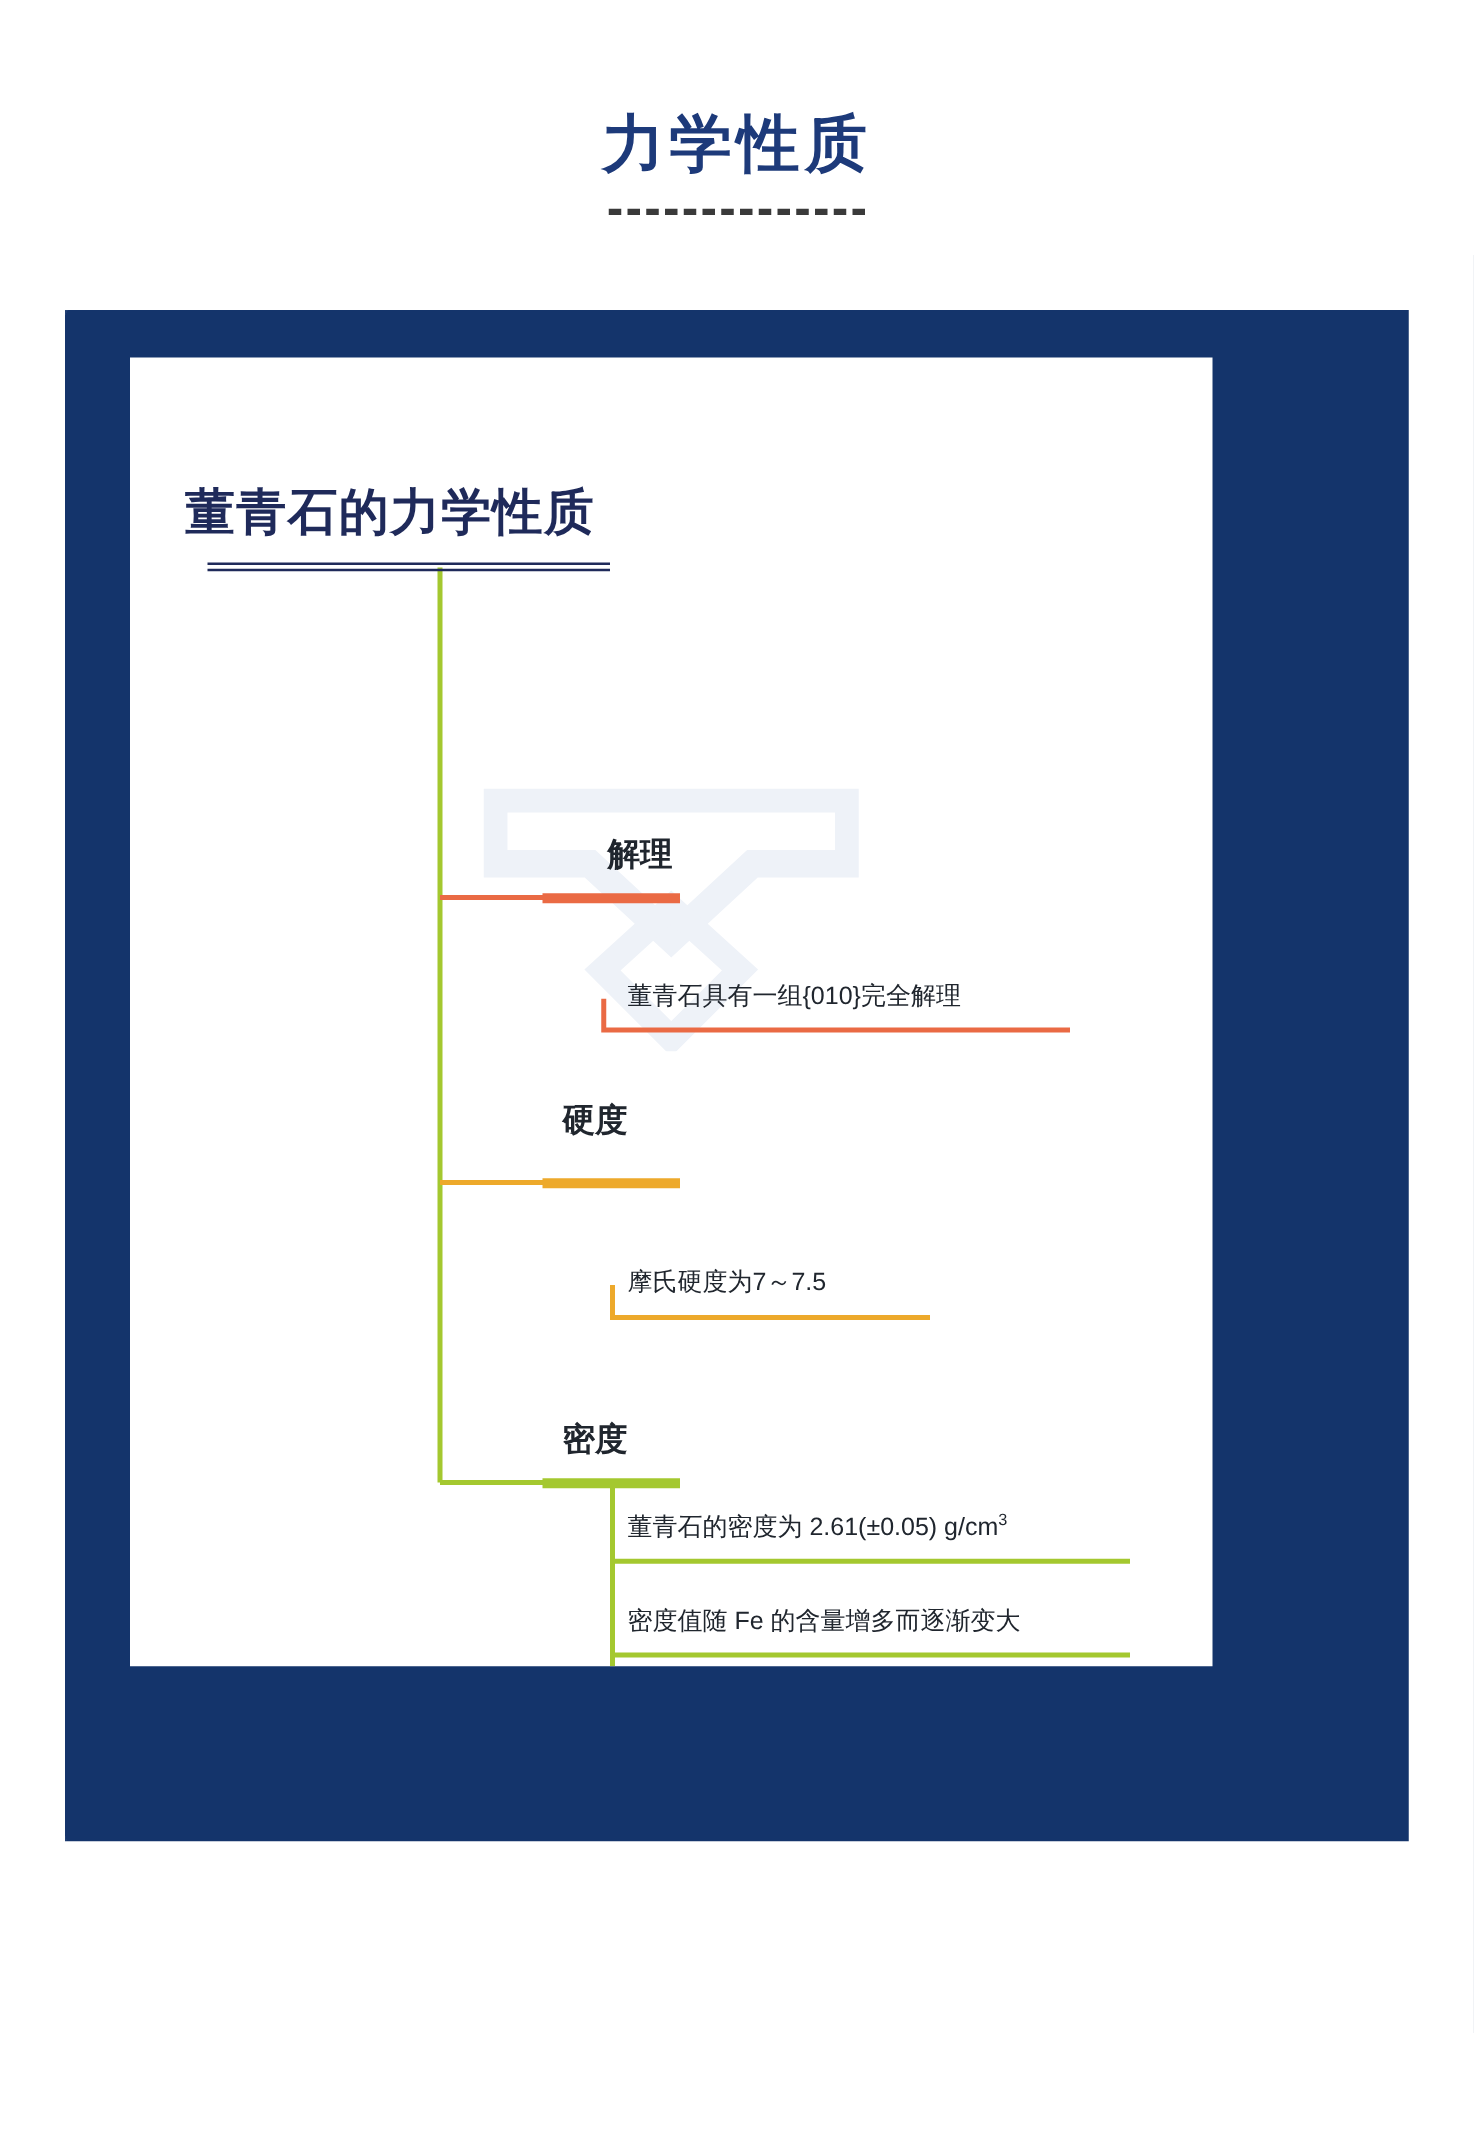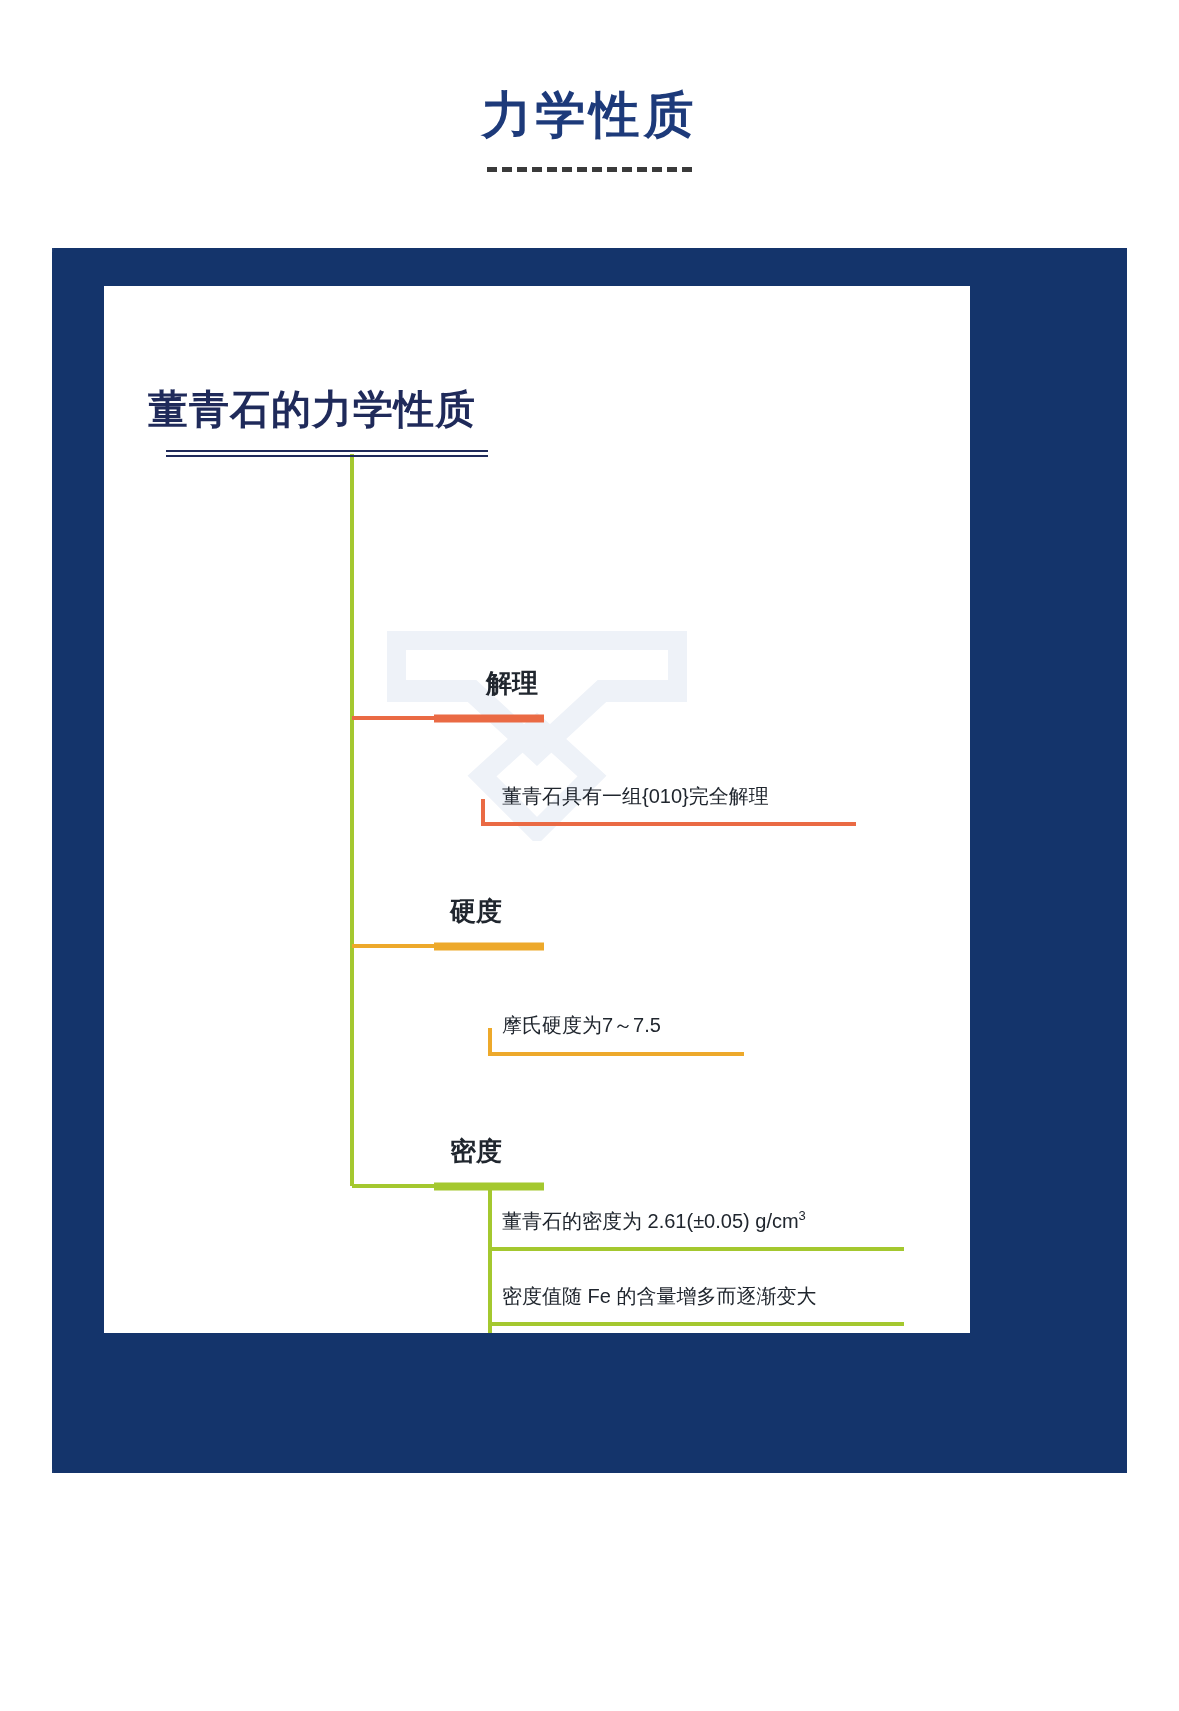--- a/index.html
+++ b/index.html
@@ -207,21 +207,21 @@
         <path d="M386,963 L800,963" fill="none" stroke="#a4c82f" stroke-width="4"></path>
         <path d="M386,1038 L800,1038" fill="none" stroke="#a4c82f" stroke-width="4"></path>
       </svg>
 
       <div class="node-title root-title">董青石的力学性质</div>
       <div class="root-rule"></div>
 
       <div class="branch-label" style="left:346px; top:380px;margin-left:36px;">解理</div>
       <div class="leaf-text" style="left:398px; top:497px;">董青石具有一组{010}完全解理</div>
 
-      <div class="branch-label" style="left:346px; top:608px;">硬度</div>
+      <div class="branch-label" style="left:346px; top:593px;">硬度</div>
       <div class="leaf-text" style="left:398px; top:726px;">摩氏硬度为7～7.5</div>
 
       <div class="branch-label" style="left:346px; top:848px;">密度</div>
       <div class="leaf-text" style="left:398px; top:922px;">
         <span>董青石的密度为 2.61(±0.05) g/cm</span><sup>3</sup>
       </div>
       <div class="leaf-text" style="left:398px; top:997px;">密度值随 Fe 的含量增多而逐渐变大</div>
 
     </div>
   </div>

